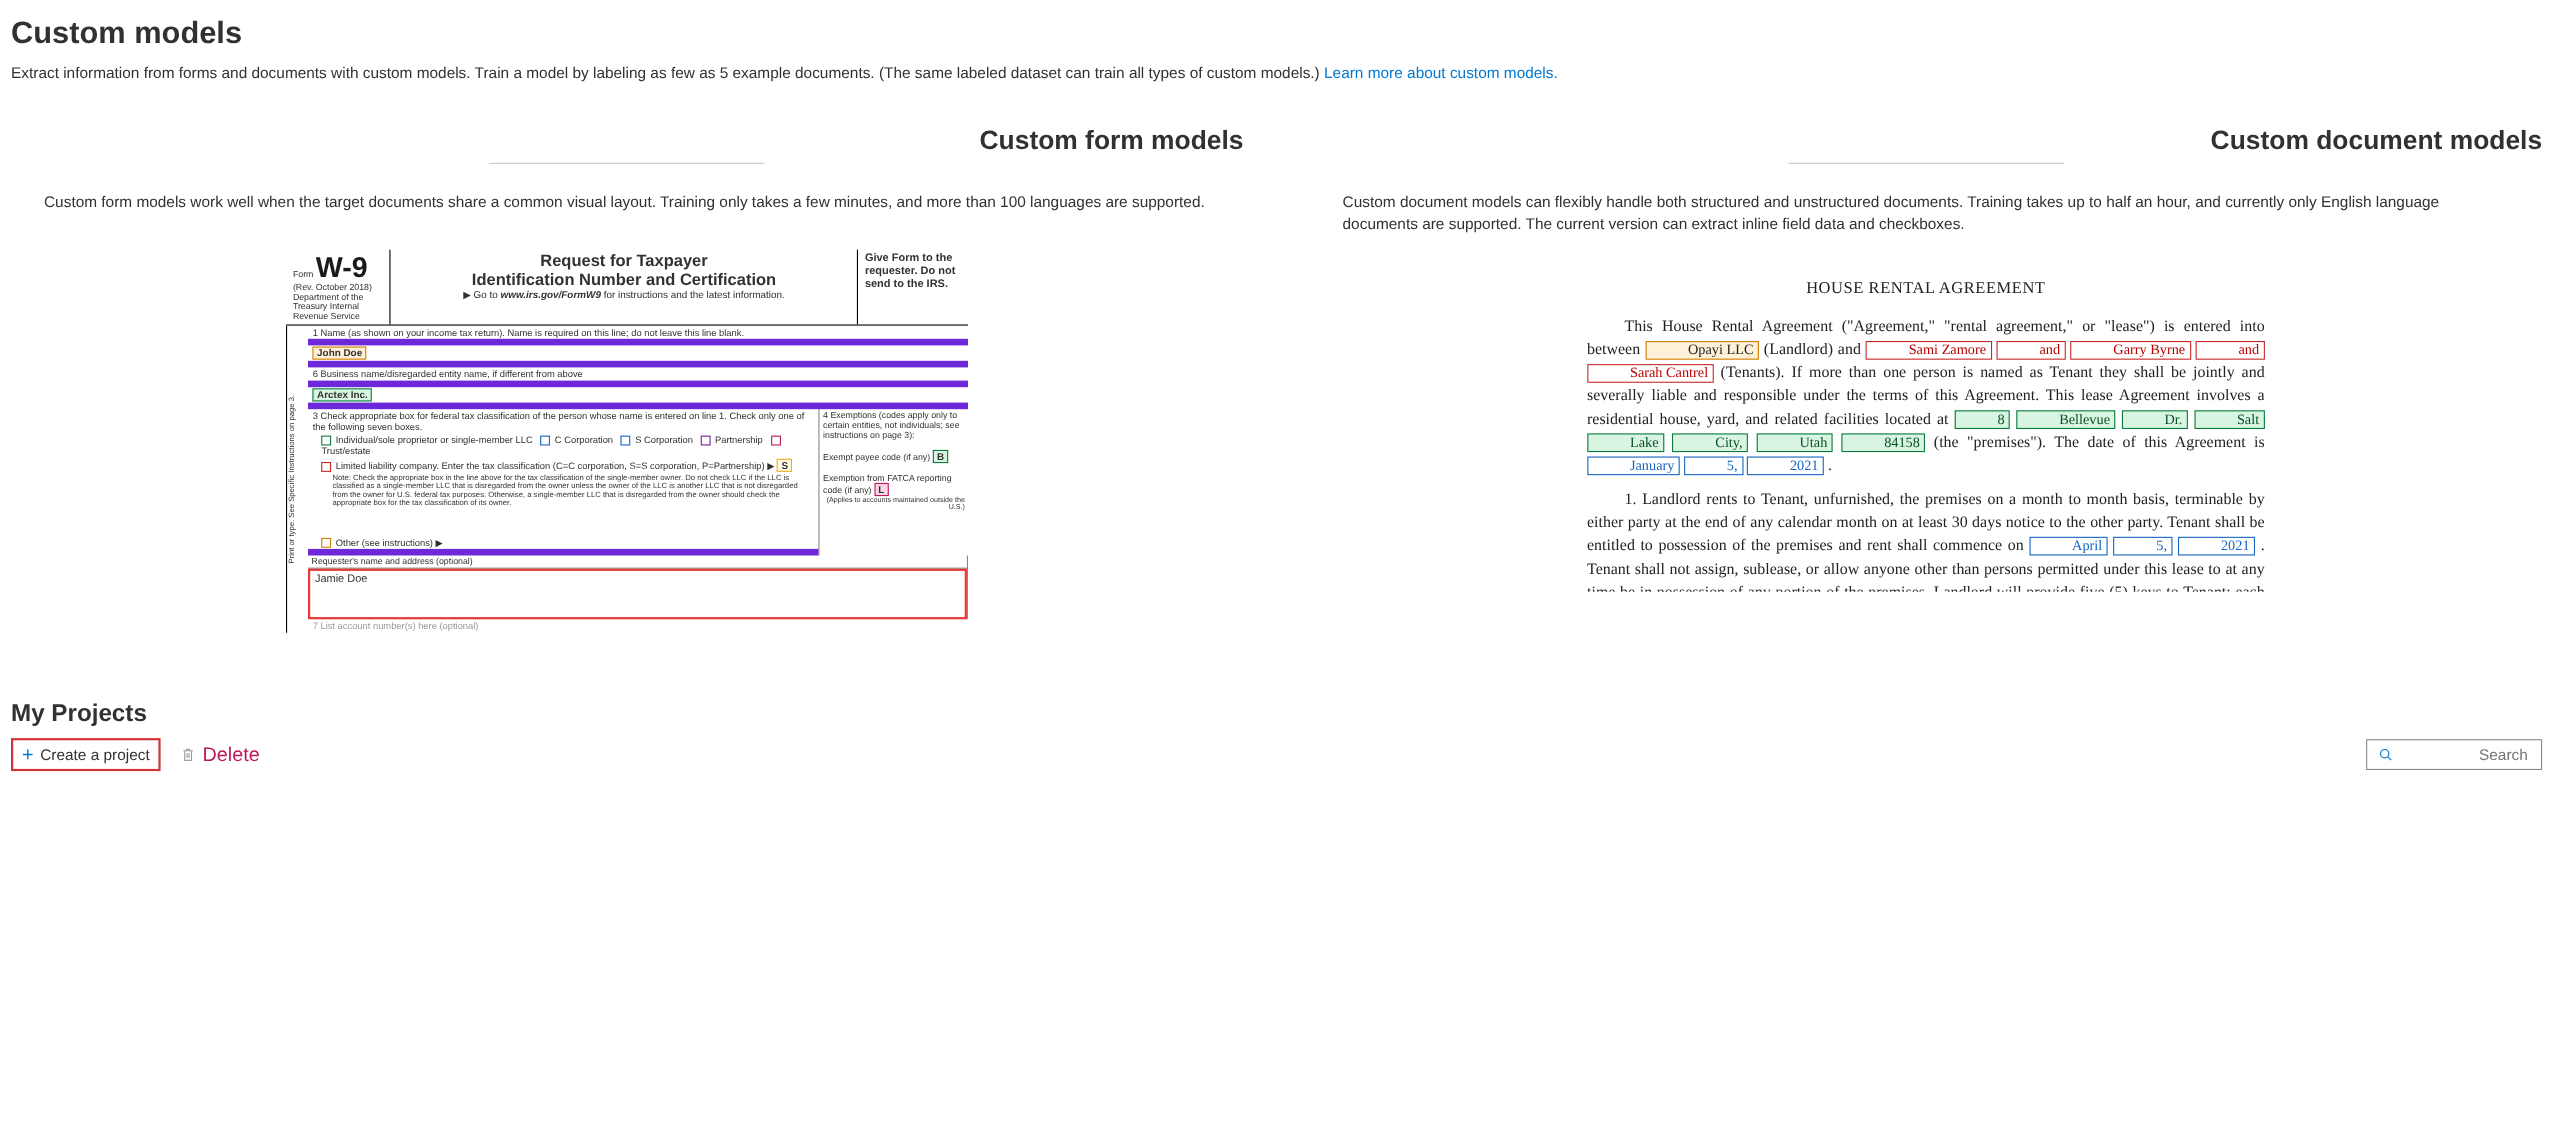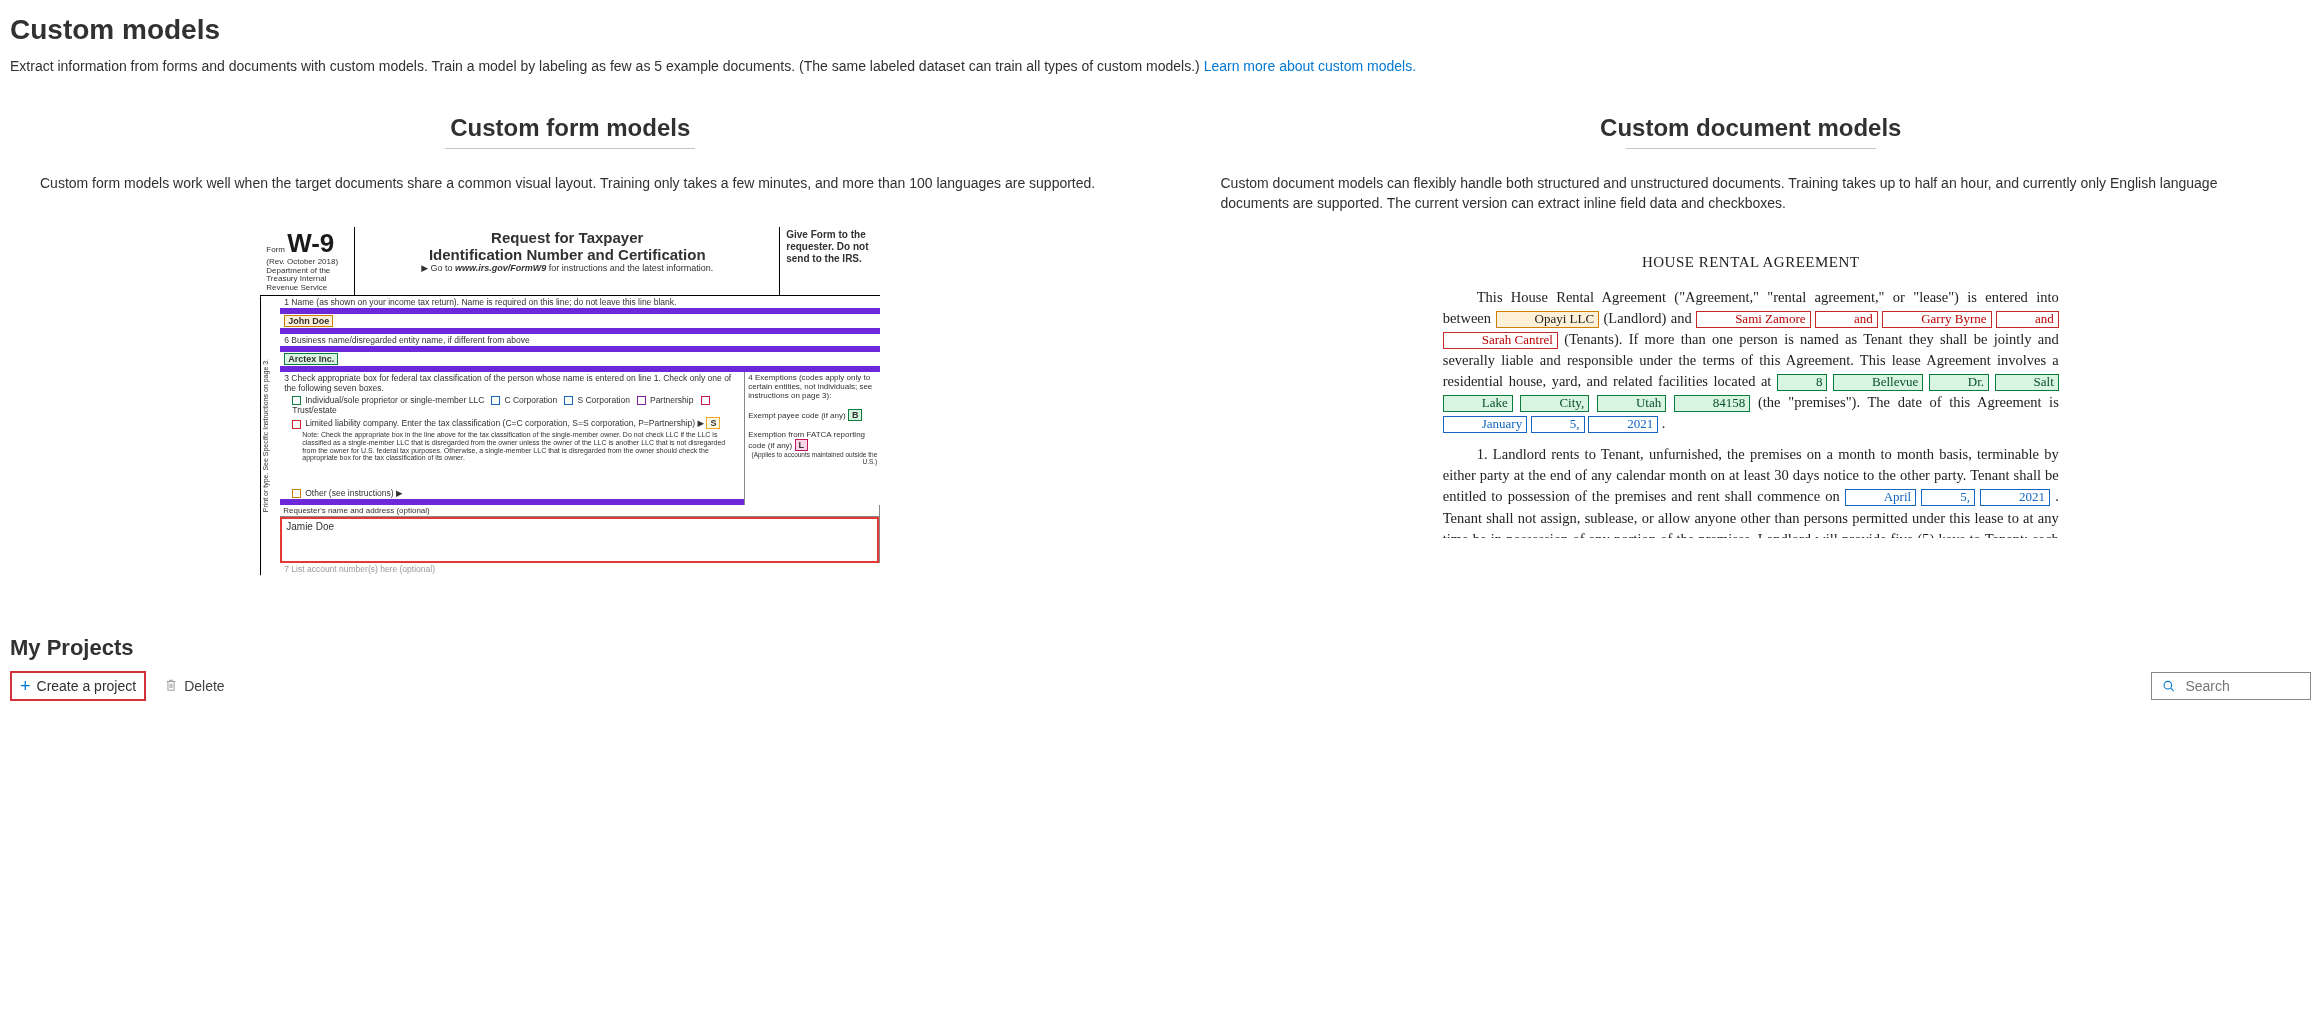--- a/index.html
+++ b/index.html
@@ -19,21 +19,21 @@
   p.subtitle { margin: 0 0 40px 0; font-size: 14px; color: #323130; }
   a.link { color: #0078d4; text-decoration: none; }
 
   .two-col {
     display: flex;
     gap: 60px;
     margin-bottom: 60px;
   }
   .col { flex: 1; }
   .col-heading {
-    text-align: center;
+    text-align: right;
     font-size: 24px;
     font-weight: 600;
     margin: 0 auto 6px auto;
   }
   .heading-rule {
     width: 250px;
     border: none;
     border-top: 1px solid #c8c6c4;
     margin: 0 auto 24px auto;
   }
@@ -93,29 +93,29 @@
 
   
   h2.section { font-size:22px; font-weight:600; margin: 0 0 10px 0;}
   .toolbar { display:flex; align-items:center; gap:18px; }
   .btn-create {
     display:inline-flex; align-items:center; gap:6px;
     padding:4px 8px; border:2px solid #d13438; cursor:pointer;
     background:#fff; font-size:14px; color:#323130;
   }
   .btn-create .plus { color:#0078d4; font-weight:400; font-size:18px; line-height:1;}
-  .btn-delete { display:inline-flex; gap:6px; color:#404040; font-size:14px; cursor:default;}
+  .btn-delete { display:inline-flex; align-items:center; gap:6px; color:#be185d; font-size:18px; cursor:default;}
   .trash-icon { width:14px; height:14px; }
   .spacer { flex:1; }
   .searchbox {
     display:flex; align-items:center; gap:8px;
     border:1px solid #8a8886; padding:4px 10px; width:160px;
   }
   .searchbox svg { width:16px; height:16px; }
-  .searchbox input { border:none; outline:none; font-size:14px; width:100%; color:#a21caf;}
+  .searchbox input { border:none; outline:none; font-size:14px; width:100%; color:#a21caf;text-align:right;}
 </style>
 </head>
 <body>
 
 <h1 class="page-title">Custom models</h1>
 <p class="subtitle">
   <span>Extract information from forms and documents with custom models. Train a model by labeling as few as 5 example documents. (The same labeled dataset can train all types of custom models.) </span>
   <a href="#" class="link">Learn more about custom models.</a>
 </p>
 

